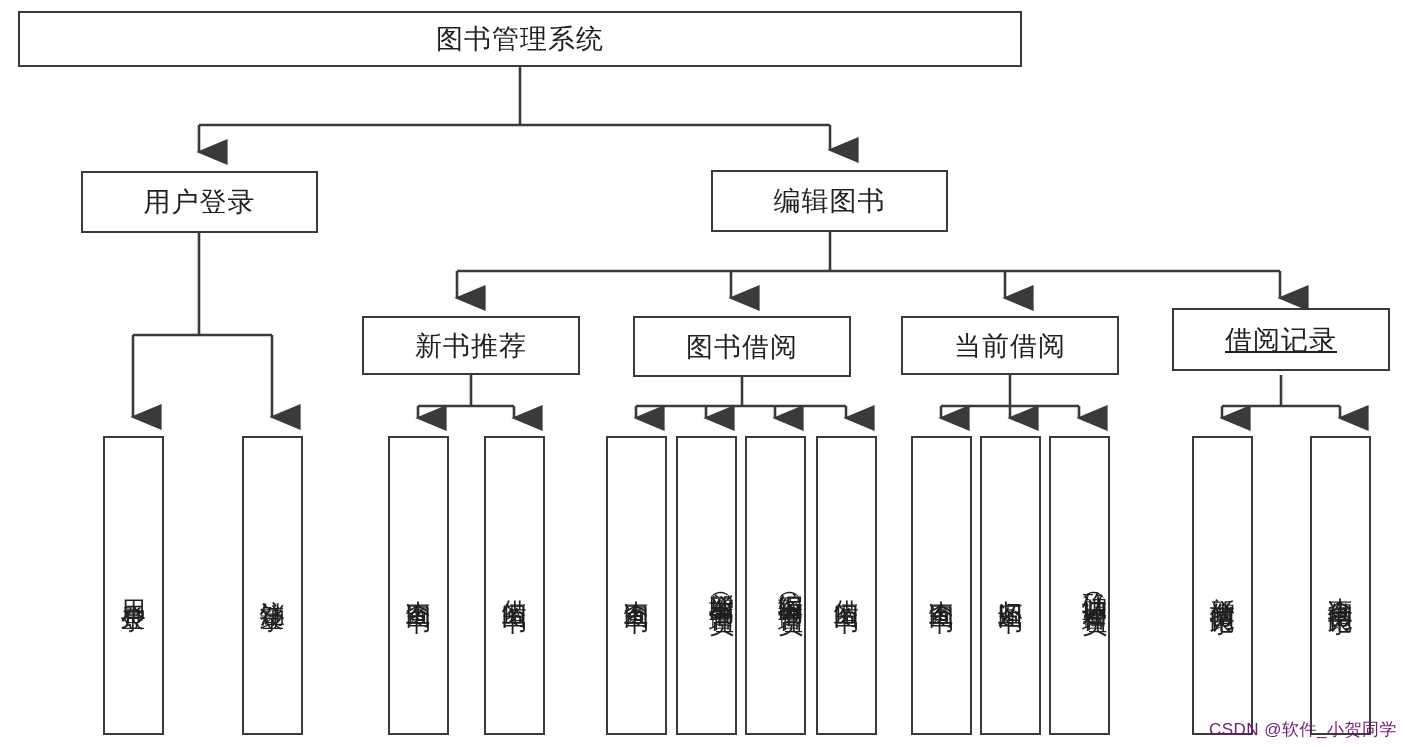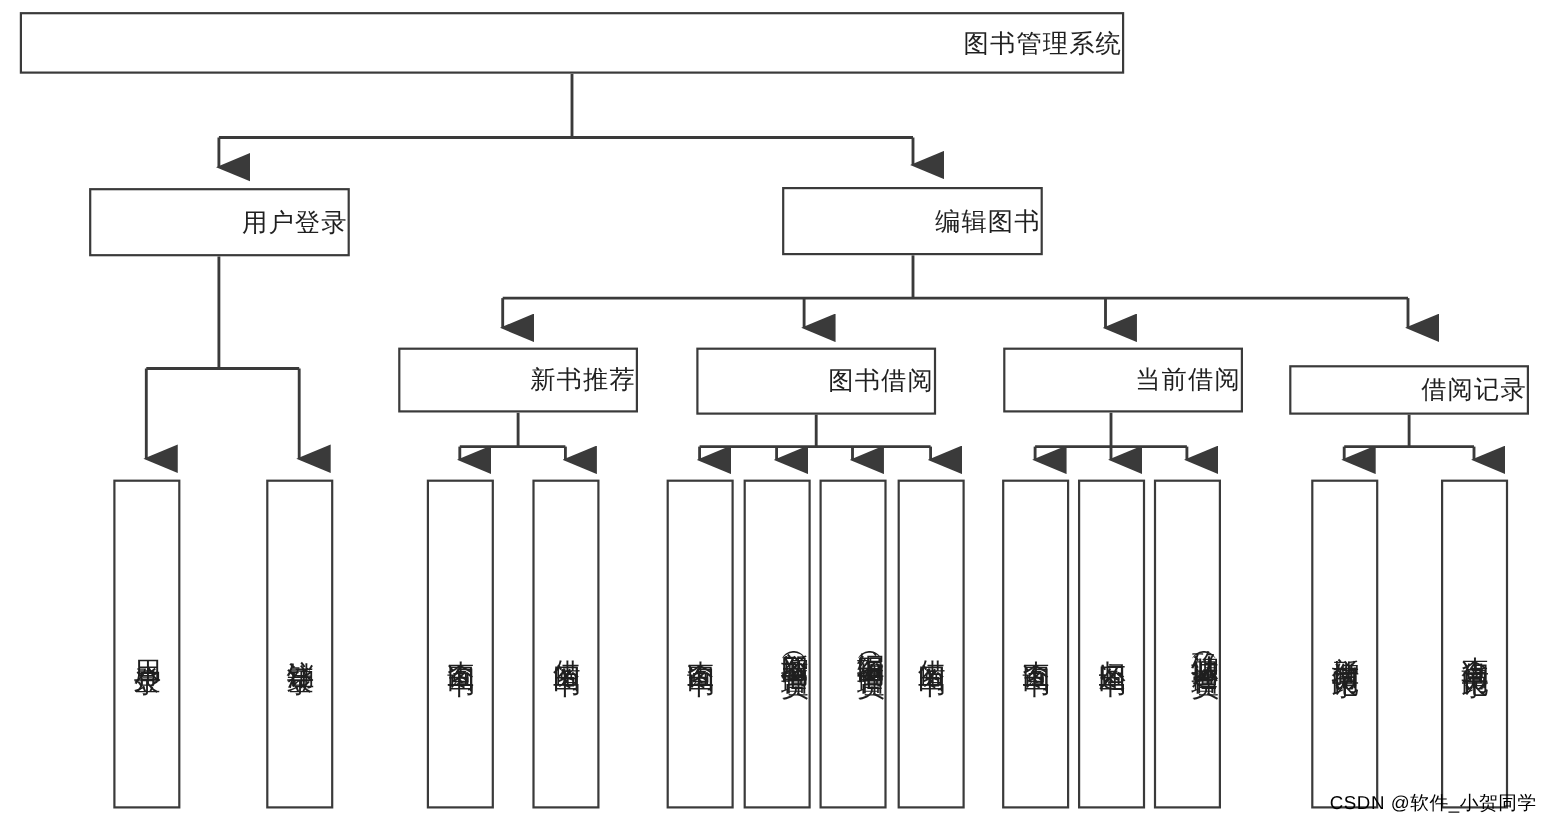--- a/index.html
+++ b/index.html
@@ -2,27 +2,27 @@
 <html><head>
 <meta charset="utf-8">
 <style>
   html,body{margin:0;padding:0;background:#ffffff;}
   body{width:1405px;height:747px;position:relative;overflow:hidden;
        font-family:"Liberation Sans","DejaVu Sans",sans-serif;color:#1f1f1f;}
   #canvas{position:absolute;left:0;top:0;width:1405px;height:747px;}
   svg.edges{position:absolute;left:0;top:0;width:1405px;height:747px;pointer-events:none;}
   .node{position:absolute;box-sizing:border-box;background:#ffffff;
         border:2.5px solid #3a3a3a;display:flex;align-items:center;justify-content:center;}
-  .node.h{font-size:23px;letter-spacing:1px;justify-content:flex-end;}
+  .node.h{font-size:27px;letter-spacing:1px;}
   .node.v{writing-mode:vertical-rl;text-orientation:upright;
           font-size:25px;letter-spacing:3px;line-height:1.05;
           align-items:center;justify-content:center;padding:6px 0;}
   .node.v.toptext{align-items:flex-start;justify-content:center;}
   .label{display:block;white-space:pre;}
-  .watermark{position:absolute;right:8px;bottom:6px;font-size:17px;color:#000000;
+  .watermark{position:absolute;right:8px;bottom:6px;font-size:17px;color:#701a75;
              letter-spacing:0.5px;white-space:nowrap;}
 </style>
 </head>
 <body>
 
 <div id="canvas">
 
   <svg class="edges" viewBox="0 0 1405 747" xmlns="http://www.w3.org/2000/svg">
     <defs>
       <marker id="arrow" viewBox="0 0 10 12" refX="5" refY="11" markerWidth="10" markerHeight="12" orient="auto-start-reverse">
@@ -83,24 +83,24 @@
   <div class="node h" style="left:711px;top:170px;width:237px;height:62px;">
     <span class="label">编辑图书</span>
   </div>
 
   <div class="node h" style="left:362px;top:316px;width:218px;height:59px;">
     <span class="label">新书推荐</span>
   </div>
   <div class="node h" style="left:633px;top:316px;width:218px;height:61px;">
     <span class="label">图书借阅</span>
   </div>
-  <div class="node h" style="left:901px;top:316px;width:218px;height:59px;margin-left:11px;">
+  <div class="node h" style="left:901px;top:316px;width:218px;height:59px;">
     <span class="label">当前借阅</span>
   </div>
-  <div class="node h" style="left:1172px;top:332px;width:218px;height:45px;">
+  <div class="node h" style="left:1172px;top:308px;width:218px;height:63px;text-decoration:underline;">
     <span class="label">借阅记录</span>
   </div>
 
   <div class="node v" style="left:103px;top:436px;width:61px;height:299px;">
     <span class="label">用户登录</span>
   </div>
   <div class="node v" style="left:242px;top:436px;width:61px;height:299px;">
     <span class="label">注销登录</span>
   </div>
 

